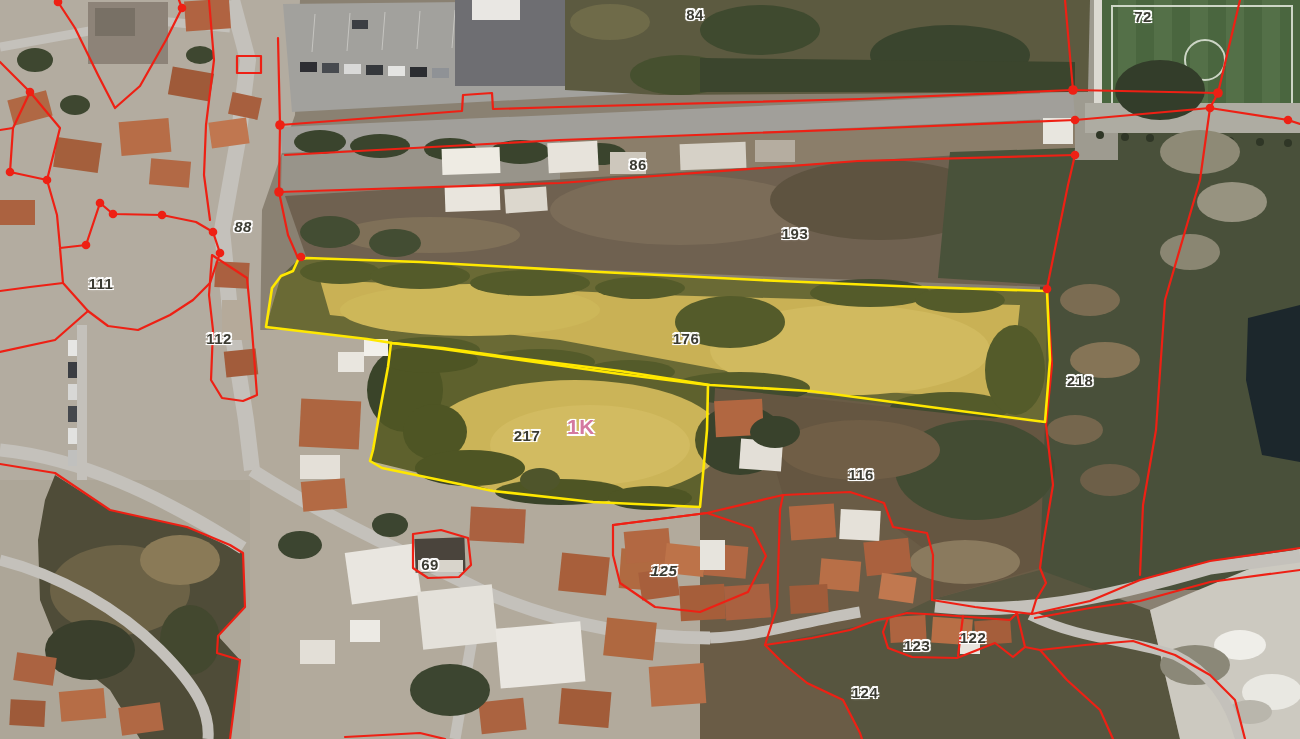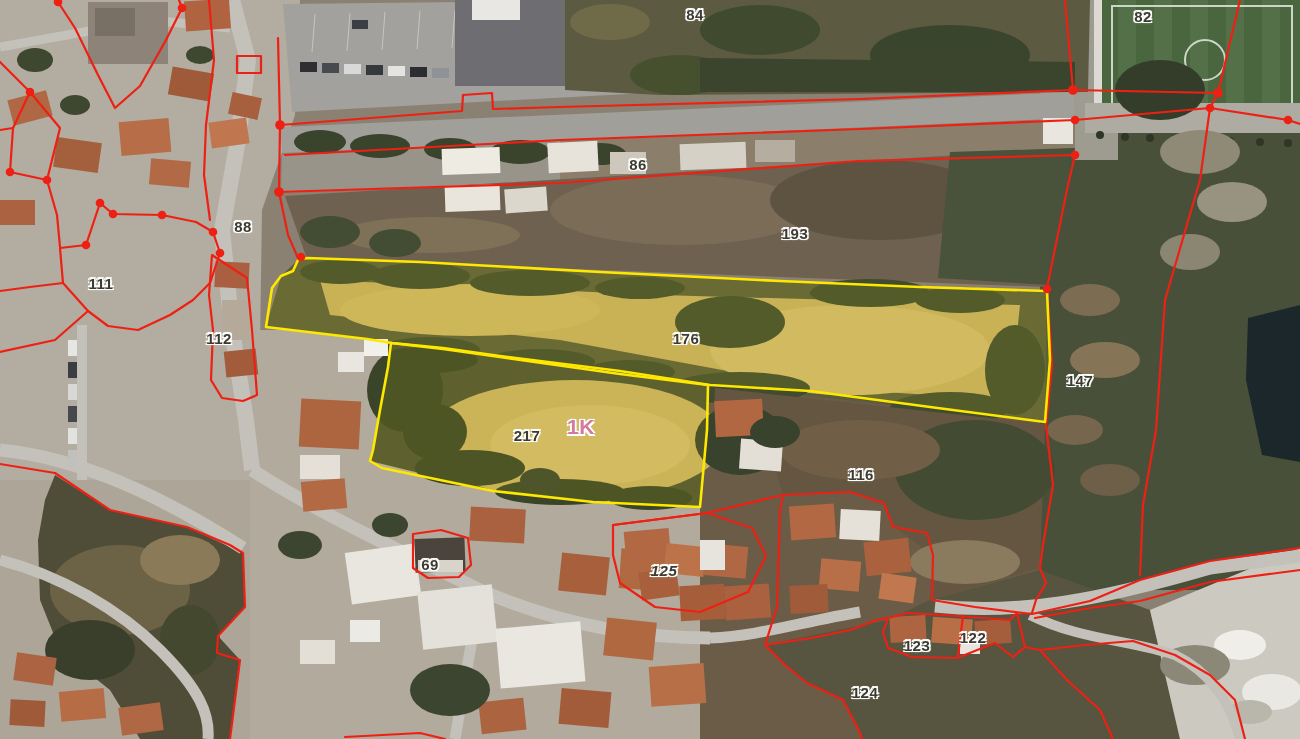--- a/index.html
+++ b/index.html
@@ -359,30 +359,30 @@
       <circle class="vdot" cx="1075" cy="155" r="4.3"></circle>
         <circle class="vdot" cx="1218" cy="93" r="4.8"></circle>
       <circle class="vdot" cx="1210" cy="108" r="4.3"></circle>
         <circle class="vdot" cx="1288" cy="120" r="4.3"></circle>
       <circle class="vdot" cx="1047" cy="289" r="4.3"></circle>
     </g>
   </svg>
 
   <div id="labels">
       <span class="parcel-label dark" style="left: 672px; top: 14px; padding-left: 46px;">84</span>
-      <span class="parcel-label dark" style="left: 1143px; top: 16px;">82</span>
+      <span class="parcel-label dark" style="left: 1143px; top: 16px;">72</span>
       <span class="parcel-label dark" style="left: 638px; top: 164px;">86</span>
-      <span class="parcel-label dark" style="left: 243px; top: 226px;">88</span>
+      <span class="parcel-label dark" style="left: 243px; top: 226px; font-style: italic;">88</span>
       <span class="parcel-label dark" style="left: 795px; top: 233px;">193</span>
       <span class="parcel-label dark" style="left: 101px; top: 283px;">111</span>
       <span class="parcel-label dark" style="left: 219px; top: 338px; text-align: right;">112</span>
       <span class="parcel-label dark" style="left: 686px; top: 338px;">176</span>
       <span class="parcel-label dark" style="left: 527px; top: 435px;">217</span>
       <span class="parcel-label pink" style="left: 581px; top: 427px;">1K</span>
-      <span class="parcel-label dark" style="left: 1080px; top: 380px;">147</span>
+      <span class="parcel-label dark" style="left: 1080px; top: 380px;">218</span>
       <span class="parcel-label dark" style="left: 861px; top: 474px;">116</span>
       <span class="parcel-label dark" style="left: 430px; top: 564px;">69</span>
       <span class="parcel-label dark" style="left: 664px; top: 570px; font-style: italic;">125</span>
       <span class="parcel-label dark" style="left: 917px; top: 645px;">123</span>
       <span class="parcel-label dark" style="left: 973px; top: 637px;">122</span>
       <span class="parcel-label dark" style="left: 865px; top: 692px; text-align: right;">124</span>
     </div>
 </div>
 
 </body></html>

